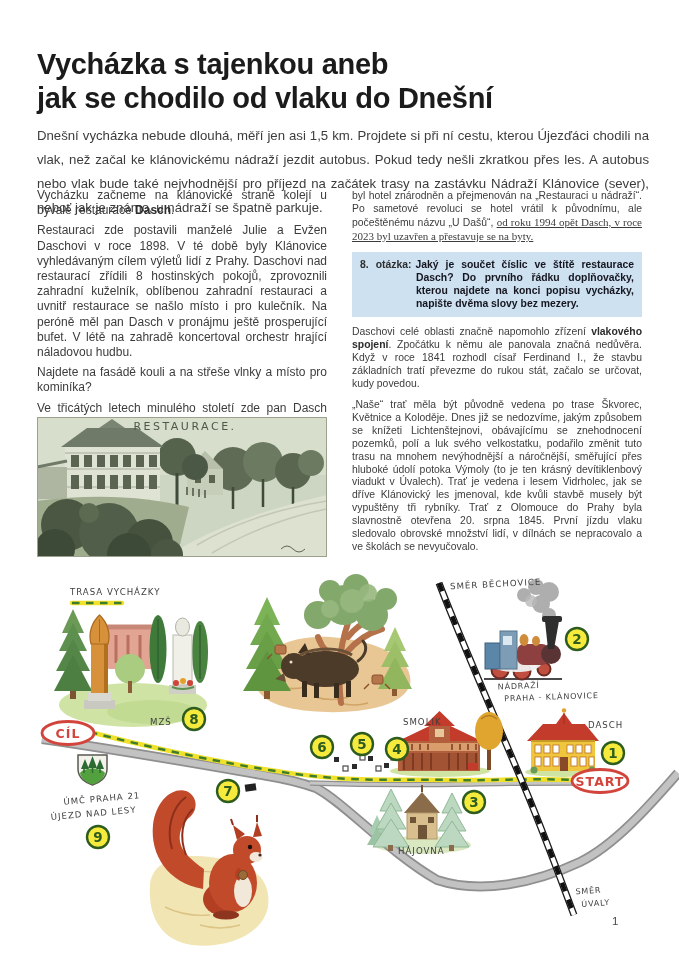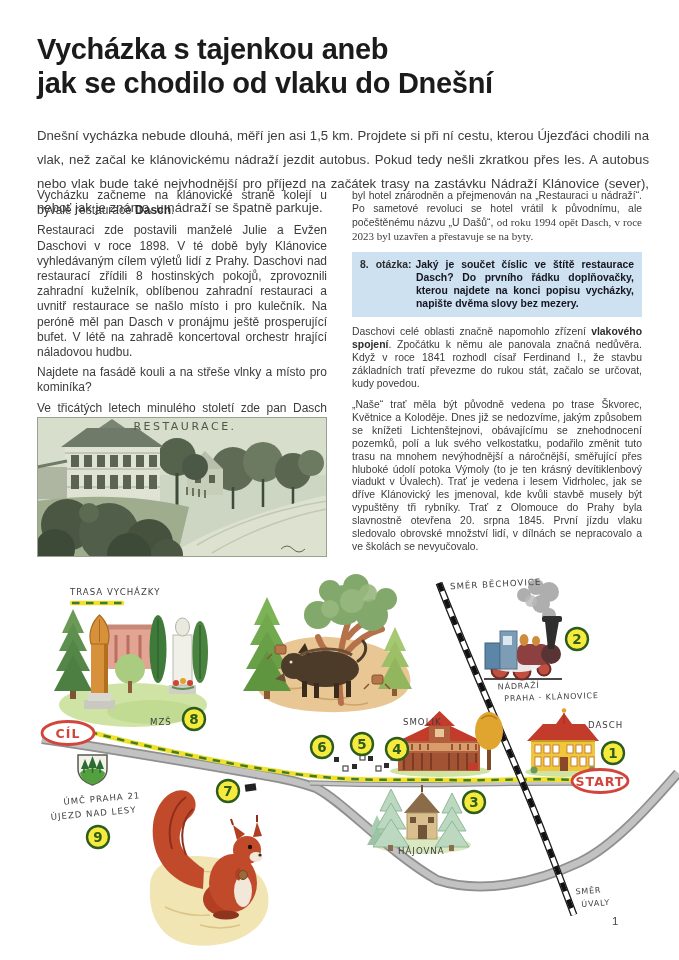--- a/index.html
+++ b/index.html
@@ -1,28 +1,28 @@
 <!DOCTYPE html>
 <html><head>
 <meta charset="utf-8">
 <style>
   html,body{margin:0;padding:0;background:#ffffff;}
   .page{position:relative;width:679px;height:960px;background:#fff;overflow:hidden;
         font-family:"Liberation Sans",sans-serif;}
-  .title{position:absolute;left:37px;top:32px;margin:0;font-size:29px;line-height:34px;
+  .title{position:absolute;left:37px;top:47px;margin:0;font-size:29px;line-height:34px;
          font-weight:700;color:#1b1b1b;letter-spacing:-0.3px;}
   .intro{position:absolute;left:37px;top:124px;width:612px;margin:0;font-size:13.2px;
          line-height:24px;color:#3c3c3c;text-align:justify;}
   .col{position:absolute;color:#3c3c3c;text-align:justify;}
   .col p{margin:0 0 5px 0;}
   .col-left{left:37px;top:188px;width:290px;font-size:12px;line-height:15.2px;}
   .col-right{left:352px;top:190px;width:290px;font-size:10.4px;line-height:12.9px;}
   .col-right p{margin:0 0 8px 0;}
   .col b{color:#2d2d2d;}
-  .serif{font-family:"Liberation Serif",serif;font-size:11px;}
+  .serif{font-family:"Liberation Serif",serif;font-size:11px;text-decoration:underline;}
   .qbox{background:#cde1f1;padding:6px 8px 7px 8px;margin:0 0 9px 0;}
   .qbox p{margin:0;font-weight:700;color:#15151f;line-height:13.2px;
           padding-left:56px;text-indent:-56px;text-align:justify;}
   .qlabel{margin-right:4px;}
   .photo{position:absolute;left:37px;top:417px;width:290px;height:140px;}
   .map{position:absolute;left:0;top:557px;width:679px;height:403px;}
   .pagenum{position:absolute;left:612px;top:915px;font-size:11.5px;color:#4a4a4a;}
   
   .hand{font-family:"DejaVu Sans",sans-serif;font-size:8.6px;letter-spacing:1px;fill:#3e3e3e;}
   .hand2{font-size:8px;letter-spacing:0.8px;}

